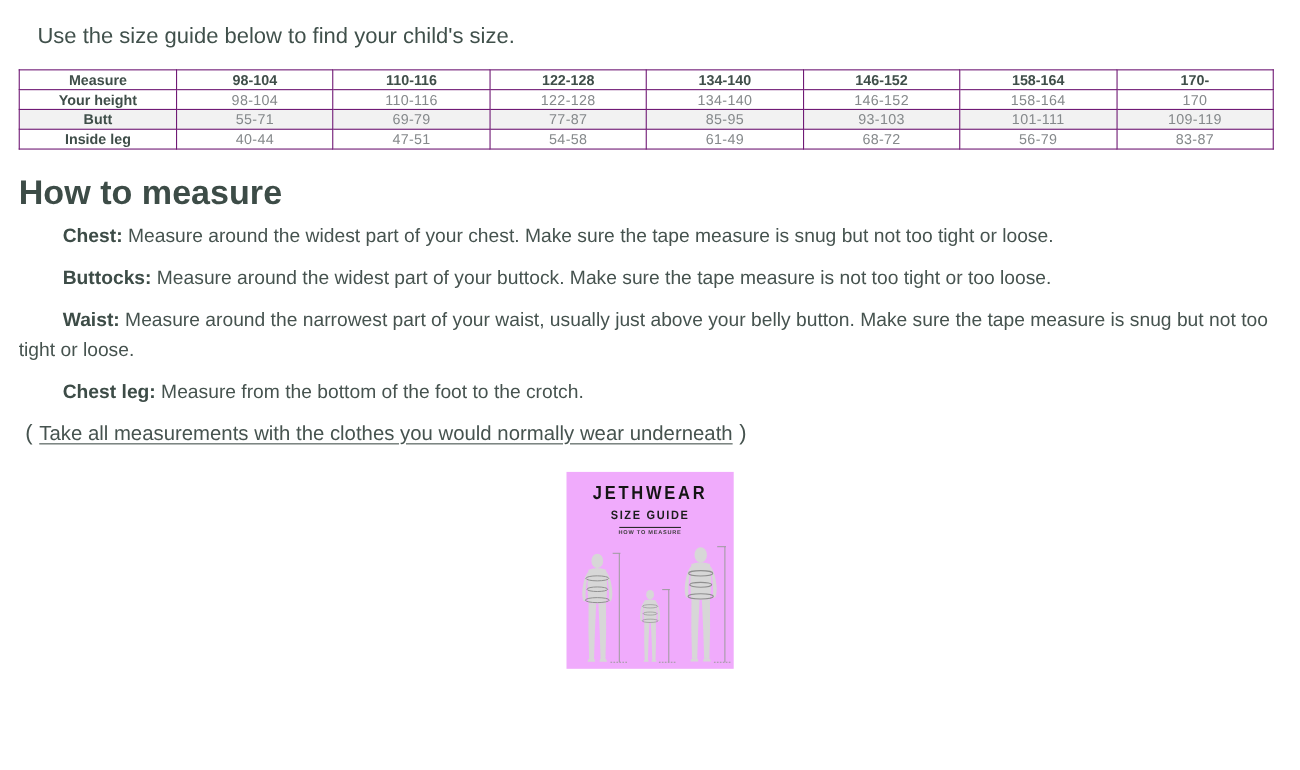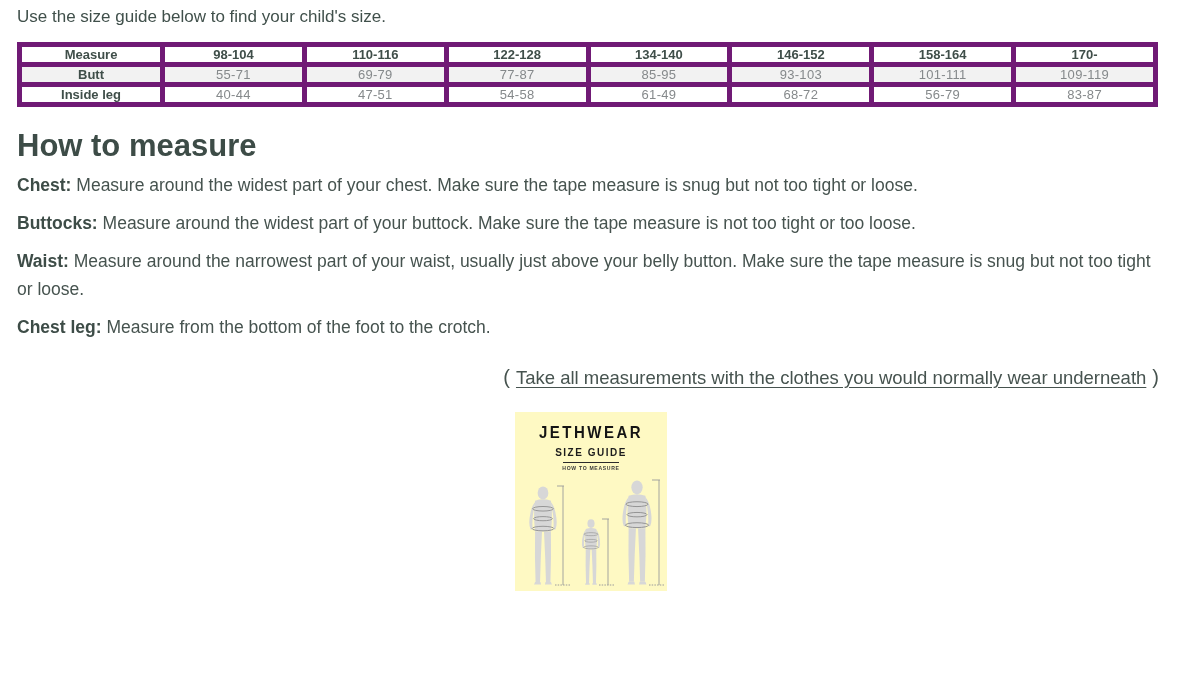--- a/index.html
+++ b/index.html
@@ -7,60 +7,60 @@
   body {
     width: 1182px; height: 700px;
     background: #ffffff;
     font-family: "Liberation Sans", sans-serif;
     color: #40504b;
     overflow: hidden;
   }
   .page { padding: 4px 17px 0 17px; }
 
   
-  .intro-line1 { font-size: 17px; line-height: 25px; margin: 0; font-weight: 400; }
+  .intro-line1 { font-size: 20px; line-height: 25px; margin: 17px; font-weight: 400; }
   .intro-line2 { font-size: 20px; line-height: 25px; margin: 2px 0 0 0; font-weight: 700; text-decoration: underline; }
 
   
   table.size-table {
     margin-top: 13px;
     width: 1141px;
     border-collapse: collapse;
     table-layout: fixed;
     font-size: 13px;
   }
   table.size-table col.label-col { width: 143px; }
   table.size-table th, table.size-table td {
-    border: 5px solid #701a75;
+    border: 1px solid #701a75;
     height: 18px;
     padding: 0 4px;
     text-align: center;
     vertical-align: middle;
     white-space: nowrap;
   }
   table.size-table th { font-weight: 700; color: #3f4e49; background: #ffffff; }
   table.size-table td.row-label { font-weight: 700; color: #3f4e49; }
   table.size-table td.cell-value { color: #85898b; font-weight: 400; letter-spacing: .3px; }
   table.size-table tr.alt td { background: #f2f2f2; }
 
   
   h1.howto-title { font-size: 31px; line-height: 36px; font-weight: 700; margin: 21px 0 7px 0; color: #3d4c47; }
   p.measure-item { font-size: 17.5px; line-height: 28px; margin: 0 0 10px 0; color: #46534f; }
-  p.measure-item .mlabel { font-weight: 700; color: #3d4c47; }
-
-  
-  .note { margin-top: 25px; font-size: 18.5px; color: #46534f; text-align: right; }
+  p.measure-item .mlabel { font-weight: 700; color: #3d4c47; margin-left: 40px; }
+
+  
+  .note { margin-top: 13px; font-size: 18.5px; color: #46534f; }
   .note .paren { font-size: 20px; padding: 0 6px; }
   .note a.note-link { color: #46534f; text-decoration: underline; text-underline-offset: 3px; cursor: pointer; }
 
   
   .size-guide-figure {
     width: 152px; height: 179px;
     margin: 23px auto 0 auto;
-    background: #fef9c3;
+    background: #f0abfc;
     text-align: center;
     overflow: hidden;
   }
   .sg-brand {
     margin-top: 11px;
     font-size: 15px; font-weight: 800; letter-spacing: 2.5px;
     color: #141414;
     font-family: "Liberation Sans", sans-serif;
     transform: scaleY(1.15);
   }
@@ -102,20 +102,30 @@
         <th>98-104</th>
         <th>110-116</th>
         <th>122-128</th>
         <th>134-140</th>
         <th>146-152</th>
         <th>158-164</th>
         <th>170-</th>
       </tr>
     </thead>
     <tbody>
+      <tr>
+        <td class="row-label">Your height</td>
+        <td class="cell-value">98-104</td>
+        <td class="cell-value">110-116</td>
+        <td class="cell-value">122-128</td>
+        <td class="cell-value">134-140</td>
+        <td class="cell-value">146-152</td>
+        <td class="cell-value">158-164</td>
+        <td class="cell-value">170</td>
+      </tr>
       <tr class="alt">
         <td class="row-label">Butt</td>
         <td class="cell-value">55-71</td>
         <td class="cell-value">69-79</td>
         <td class="cell-value">77-87</td>
         <td class="cell-value">85-95</td>
         <td class="cell-value">93-103</td>
         <td class="cell-value">101-111</td>
         <td class="cell-value">109-119</td>
       </tr>

